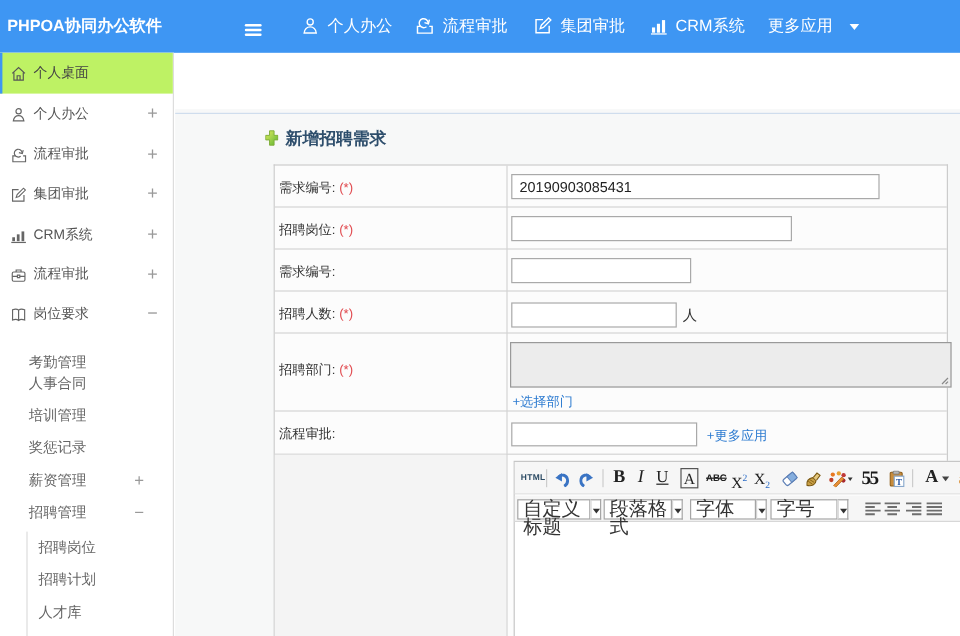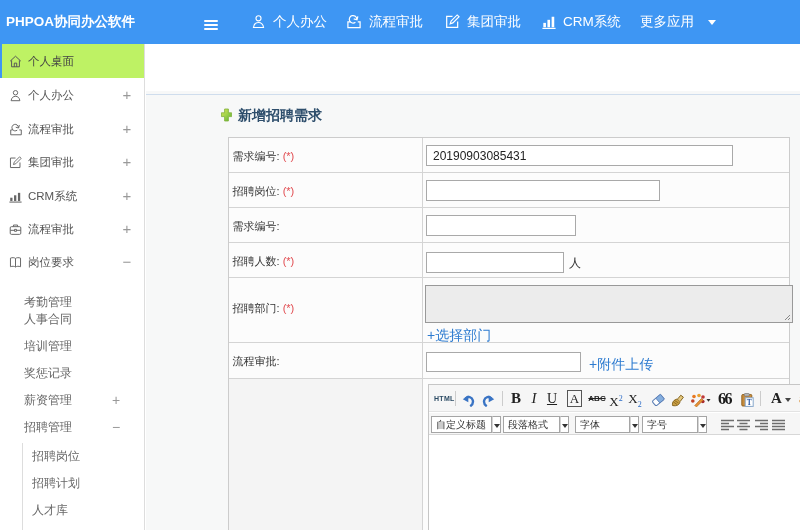--- a/index.html
+++ b/index.html
@@ -36,32 +36,32 @@
 #title { position:absolute; left:92px; top:16px; font-size:14px; font-weight:bold; color:#2e4e6c; }
 #plusico { position:absolute; left:75px; top:17px; line-height:0; }
 
 #ftable { position:absolute; left:82px; top:46px; width:562px; height:440px;
   border:1px solid #ccc; border-bottom:none; background:#fcfcfc; }
 .frow { position:absolute; left:0; width:560px; border-bottom:1px solid #d4d4d4; }
 .flabel { position:absolute; left:3.5px; font-size:11px; color:#333; }
 .req { color:#e14b50; }
 .vline { position:absolute; left:193px; top:0; width:1px; background:#d4d4d4; }
 .inp { position:absolute; background:#fff; border:1px solid #a9a9a9; }
-.link { font-size:14px; color:#2d7bd0; }
+.link { font-size:11px; color:#2d7bd0; }
 
 #edbox { position:absolute; left:199px; top:246px; width:381px; height:200px;
   border:1px solid #c6c6c6; background:#fff; }
 #toolbar1 { position:absolute; left:0; top:0; width:379px; height:27px; background:#f6f6f6;
   border-bottom:1px solid #e3e3e3; }
 #toolbar2 { position:absolute; left:0; top:28px; width:379px; height:22px; background:#f6f6f6;
   border-bottom:1px solid #d7d7d7; }
 .tbtn { position:absolute; top:0; height:27px; line-height:27px; text-align:center; color:#222; }
 .tsep { position:absolute; top:6px; width:1px; height:15px; background:#ccc; }
 .sel2 { position:absolute; top:3px; height:17px; background:#fff; border:1px solid #a5a5a5;
-  font-size:10px; color:#333; line-height:15px; padding-left:4px; }
+  font-size:16px; color:#333; line-height:15px; padding-left:4px; }
 .selcaret { position:absolute; top:3px; width:9px; height:17px; background:#fff;
   border:1px solid #a5a5a5; border-left:1px solid #d5d5d5; }
 .selcaret:after { content:""; position:absolute; left:1px; top:6.5px; width:0; height:0;
   border-left:3px solid transparent; border-right:3px solid transparent; border-top:4px solid #333; }
 .alico { position:absolute; top:4px; }
 </style>
 </head>
 <body>
 
 <div id="header">
@@ -211,21 +211,21 @@
     <div class="abs" style="left:340px;top:117px;font-size:12px;color:#333">人</div>
 
     <div class="inp" style="left:196px;top:147px;width:368px;height:38px;background:#ececec;border-color:#999">
       <svg style="position:absolute;right:1px;bottom:1px" width="8" height="8" viewBox="0 0 8 8">
           <path d="M7 2 L2 7 M7 5 L5 7" stroke="#888" stroke-width="1"></path>
         </svg>
     </div>
     <div class="link abs" style="left:198px;top:189px">+选择部门</div>
 
     <div class="inp" style="left:197px;top:214px;width:155px;height:20px"></div>
-    <div class="link abs" style="left:360px;top:218px">+附件上传</div>
+    <div class="link abs" style="left:360px;top:218px">+更多应用</div>
 
   <div id="edbox">
     <div id="toolbar1">
       <span class="tbtn" style="left:5px;top:0;width:20px;font-size:7px;font-weight:bold;color:#2b4a63;letter-spacing:0.3px">HTML</span>
           <span class="tsep" style="left:26px"></span>
       <span class="tbtn" style="left:32px;width:14px"><svg width="13" height="14" viewBox="0 0 13 14" style="vertical-align:-3px">
               <path d="M3.5 5.5 C6 2.8 10 3.8 10.8 7.2 C11.4 9.8 10.2 12 8.2 13.2" fill="none" stroke="#3a74c4" stroke-width="2.4"></path>
               <path d="M0.8 6.2 L6.3 2.2 L6.3 9.2 Z" fill="#3a74c4"></path>
             </svg></span>
       <span class="tbtn" style="left:52px;width:14px"><svg width="13" height="14" viewBox="0 0 13 14" style="vertical-align:-3px">
@@ -253,21 +253,21 @@
             </svg></span>
       <span class="tbtn" style="left:260px;width:22px"><svg width="21" height="14" viewBox="0 0 21 14" style="vertical-align:-3px">
               <circle cx="4" cy="3.5" r="1.8" fill="#e87820"></circle>
               <circle cx="9" cy="2.5" r="1.8" fill="#e8a030"></circle>
               <circle cx="13" cy="4" r="1.8" fill="#c03838"></circle>
               <circle cx="2.8" cy="8" r="1.8" fill="#c04028"></circle>
               <circle cx="12.8" cy="8.5" r="1.8" fill="#a82830"></circle>
               <path d="M4.5 12.8 L11.5 5.5 L13.2 7.2 L6.2 14.2" fill="#e89038" stroke="#b06818" stroke-width="0.7"></path>
               <path d="M16.5 6 L20.5 6 L18.5 8.8 Z" fill="#333"></path>
             </svg></span>
-      <span class="tbtn" style="left:288px;width:15px;font-family:'Liberation Serif',serif;font-size:16px;font-weight:bold;letter-spacing:-1.5px;color:#1a1a1a">66</span>
+      <span class="tbtn" style="left:288px;width:15px;font-family:'Liberation Serif',serif;font-size:16px;font-weight:bold;letter-spacing:-1.5px;color:#1a1a1a">55</span>
       <span class="tbtn" style="left:311px;width:14px"><svg width="13" height="14" viewBox="0 0 13 14" style="vertical-align:-3px">
               <rect x="0.8" y="1.5" width="10" height="11.5" rx="1" fill="#c88c3c" stroke="#8c5c18" stroke-width="0.9"></rect>
               <rect x="3.3" y="0.5" width="5" height="2.6" rx="0.8" fill="#b8b8b8" stroke="#777" stroke-width="0.7"></rect>
               <rect x="4.2" y="4.8" width="8" height="8.6" fill="#fff" stroke="#88a8cc" stroke-width="1"></rect>
               <text x="8.2" y="11.8" font-size="7.5" font-weight="bold" fill="#2858a8" text-anchor="middle" font-family="Liberation Serif,serif">T</text>
             </svg></span>
       <span class="tsep" style="left:331px"></span>
       <span class="tbtn" style="left:340px;width:15px;font-family:'Liberation Serif',serif;font-size:15px;font-weight:bold;color:#222">A</span>
       <span class="tbtn" style="left:355px;width:8px"><span style="display:inline-block;width:0;height:0;border-left:3.5px solid transparent;border-right:3.5px solid transparent;border-top:4px solid #444;vertical-align:2px"></span></span>
       <span class="tbtn" style="left:366px;width:15px;font-size:13px;font-weight:bold;color:#d7821e">a</span>

